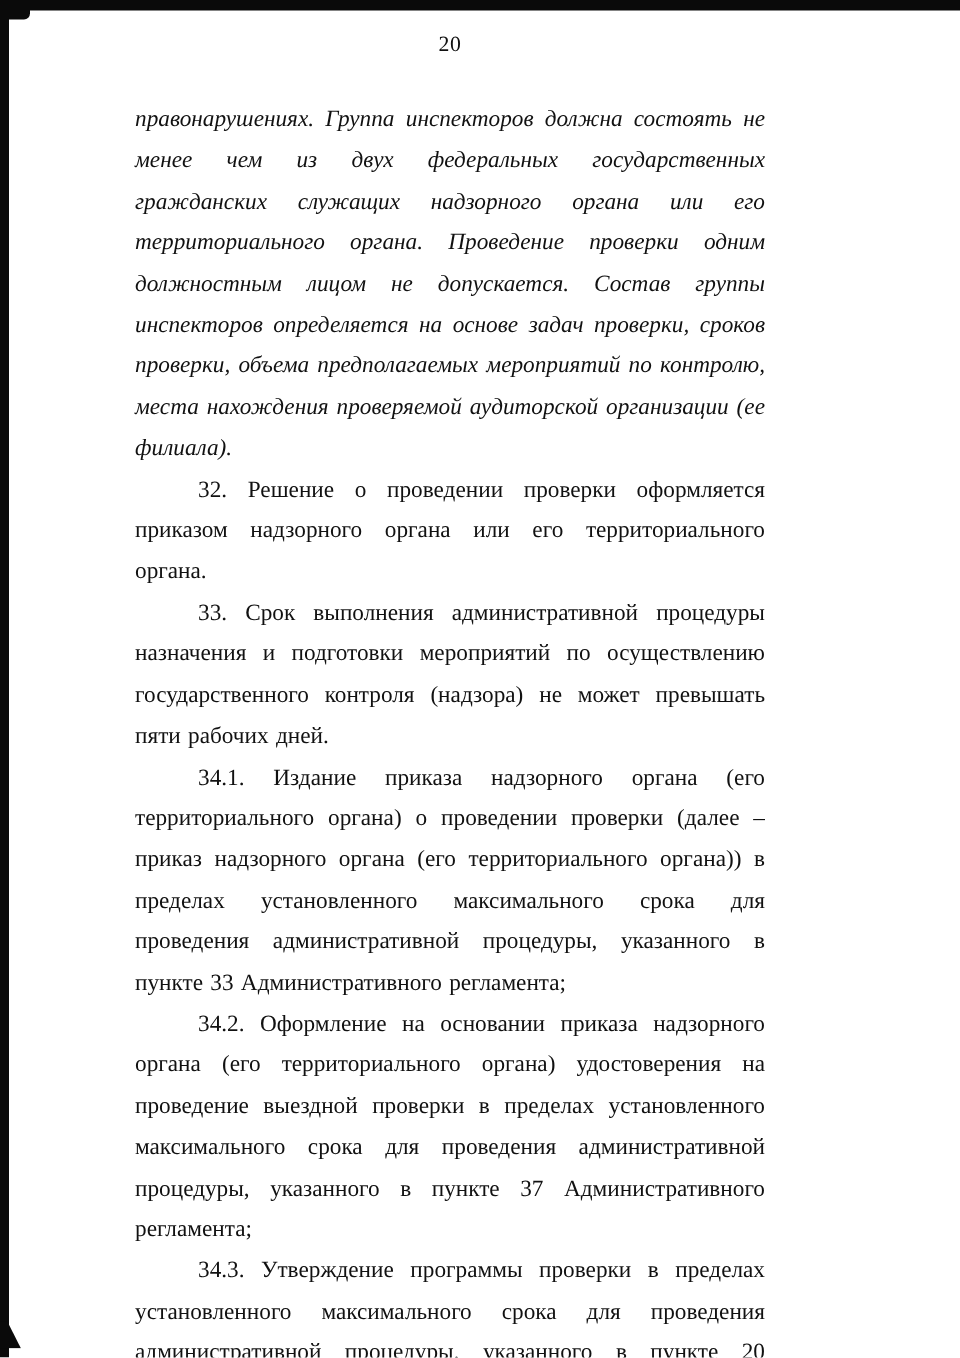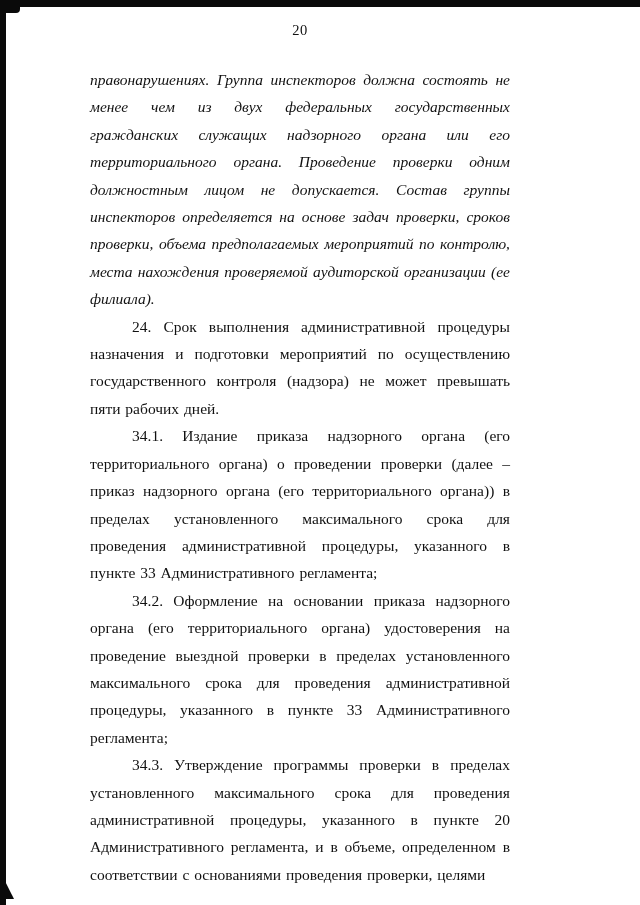--- a/index.html
+++ b/index.html
@@ -74,23 +74,24 @@
 </head>
 <body>
 
 <div class="scan-page">
 
   <div class="page-inner">
     <div class="page-number">20</div>
 
     <div class="doc-body">
       <p class="para no-indent">правонарушениях. Группа инспекторов должна состоять не менее чем из двух федеральных государственных гражданских служащих надзорного органа или его территориального органа. Проведение проверки одним должностным лицом не допускается. Состав группы инспекторов определяется на основе задач проверки, сроков проверки, объема предполагаемых мероприятий по контролю, места нахождения проверяемой аудиторской организации (ее филиала).</p>
-      <p class="para">24. Срок выполнения административной процедуры назначения и подготовки мероприятий по осуществлению государственного контроля (надзора) не может превышать пяти рабочих дней.</p>
+      <p class="para">32. Решение о проведении проверки оформляется приказом надзорного органа или его территориального органа.</p>
+      <p class="para">33. Срок выполнения административной процедуры назначения и подготовки мероприятий по осуществлению государственного контроля (надзора) не может превышать пяти рабочих дней.</p>
       <p class="para">34.1. Издание приказа надзорного органа (его территориального органа) о проведении проверки (далее – приказ надзорного органа (его территориального органа)) в пределах установленного максимального срока для проведения административной процедуры, указанного в пункте 33 Административного регламента;</p>
-      <p class="para">34.2. Оформление на основании приказа надзорного органа (его территориального органа) удостоверения на проведение выездной проверки в пределах установленного максимального срока для проведения административной процедуры, указанного в пункте 33 Административного регламента;</p>
+      <p class="para">34.2. Оформление на основании приказа надзорного органа (его территориального органа) удостоверения на проведение выездной проверки в пределах установленного максимального срока для проведения административной процедуры, указанного в пункте 37 Административного регламента;</p>
       <p class="para">34.3. Утверждение программы проверки в пределах установленного максимального срока для проведения административной процедуры, указанного в пункте 20 Административного регламента, и в объеме, определенном в соответствии с основаниями проведения проверки, целями</p>
     </div>
   </div>
 
   <div class="edge-top"></div>
   <div class="edge-left"></div>
   <div class="corner-top-left"></div>
   <div class="mark-bottom-left"></div>
 
 </div>

